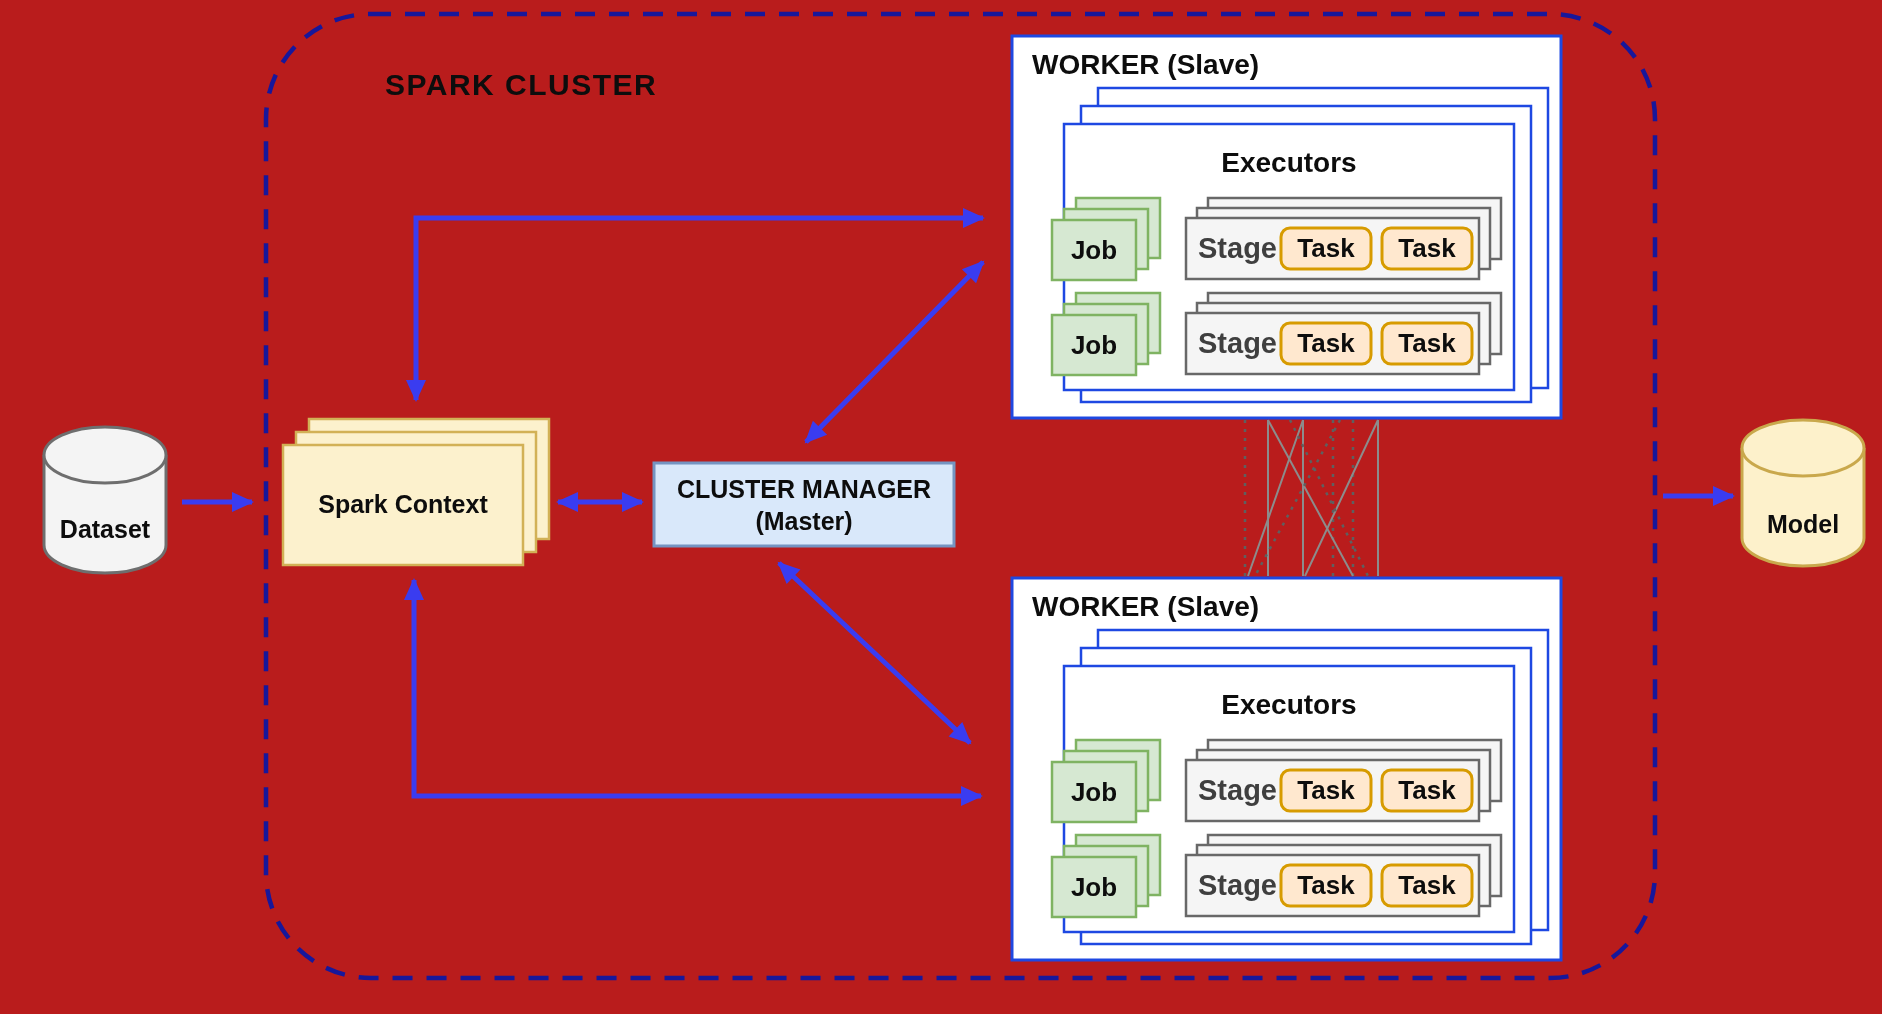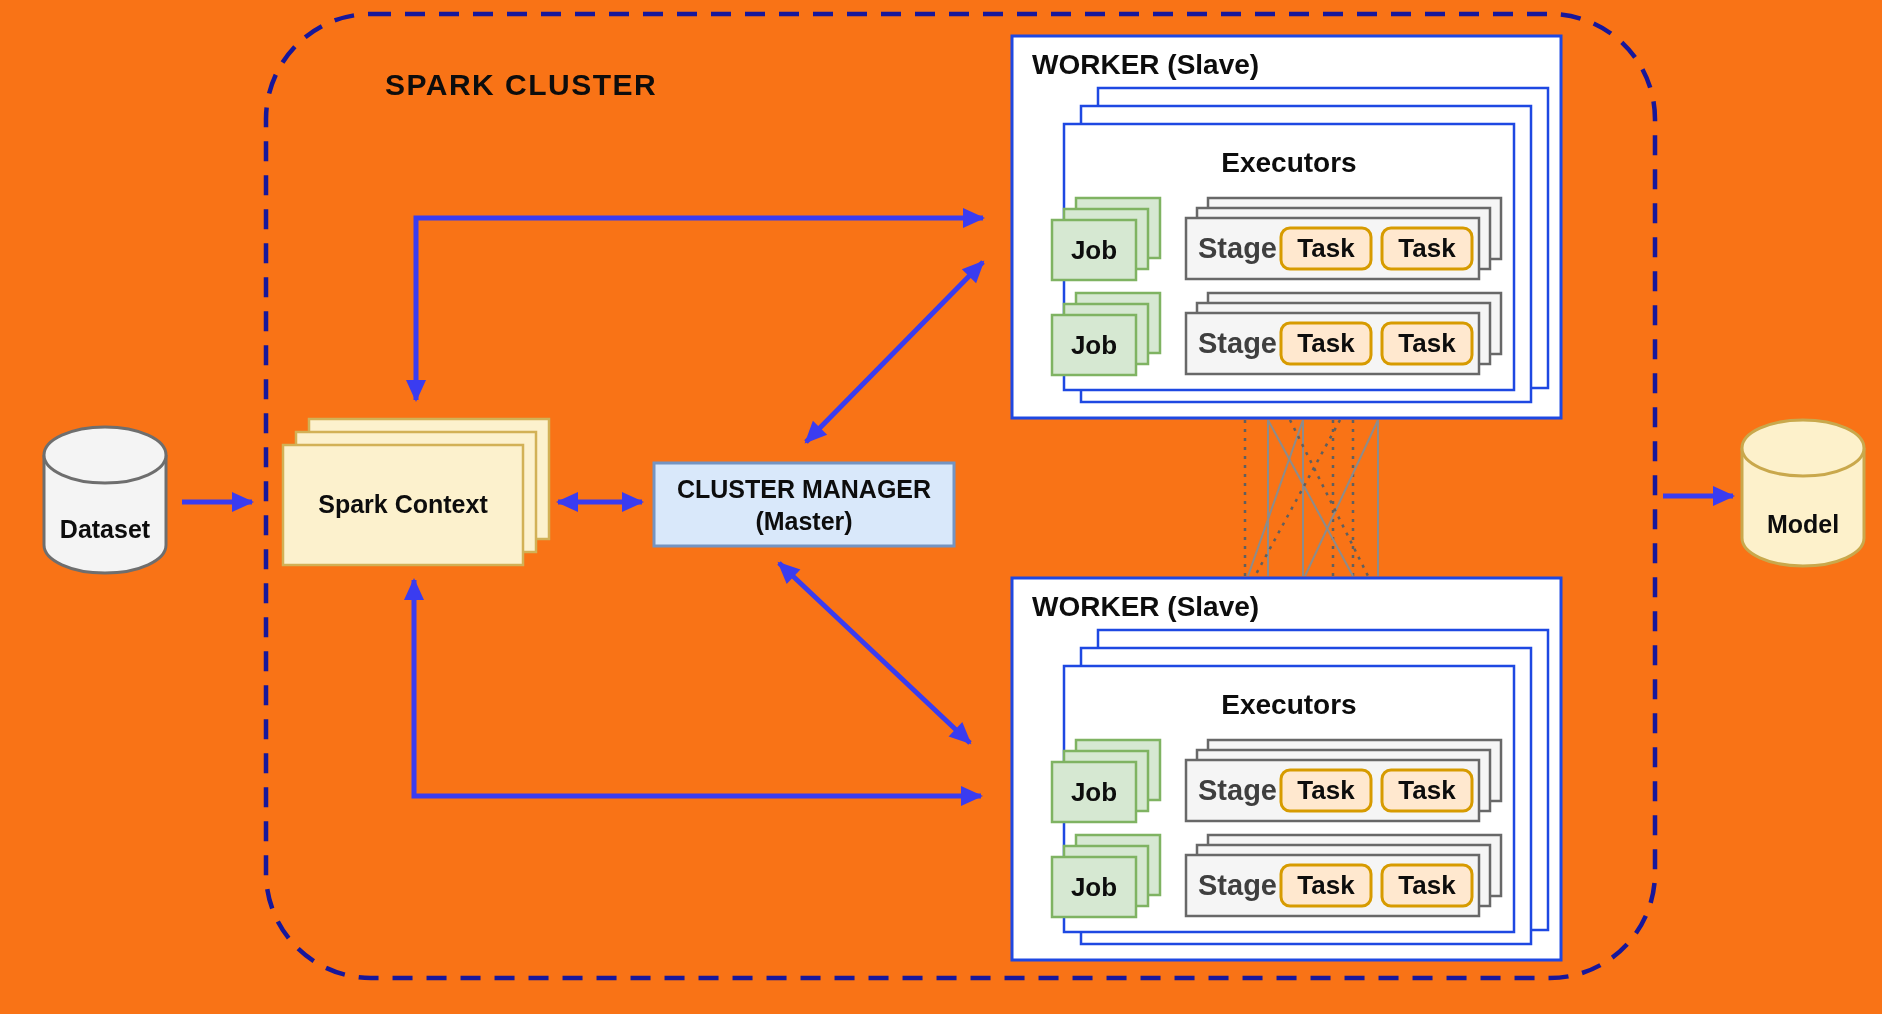--- a/index.html
+++ b/index.html
@@ -1,16 +1,16 @@
 <!DOCTYPE html>
 <html><head>
 <meta charset="utf-8">
 <style>
   html,body{margin:0;padding:0;background:#ffffff;}
-  .stage-wrap{position:relative;width:1882px;height:1014px;background:#f97316;overflow:hidden;}
+  .stage-wrap{position:relative;width:1882px;height:1014px;background:#b91c1c;overflow:hidden;}
   svg{display:block;font-family:"Liberation Sans", sans-serif;}
   text{font-family:"Liberation Sans", sans-serif;font-weight:bold;fill:#0d0d0d;}
   .t-title{font-size:30px;letter-spacing:1.5px;}
   .t-worker{font-size:28px;}
   .t-exec{font-size:28px;}
   .t-node{font-size:25px;}
   .t-job{font-size:26px;}
   .t-stage{font-size:29px;fill:#3f3f3f;}
   .t-task{font-size:26px;}
   .cluster-border{fill:none;stroke:#17179b;stroke-width:4.5;stroke-dasharray:20 14;}

